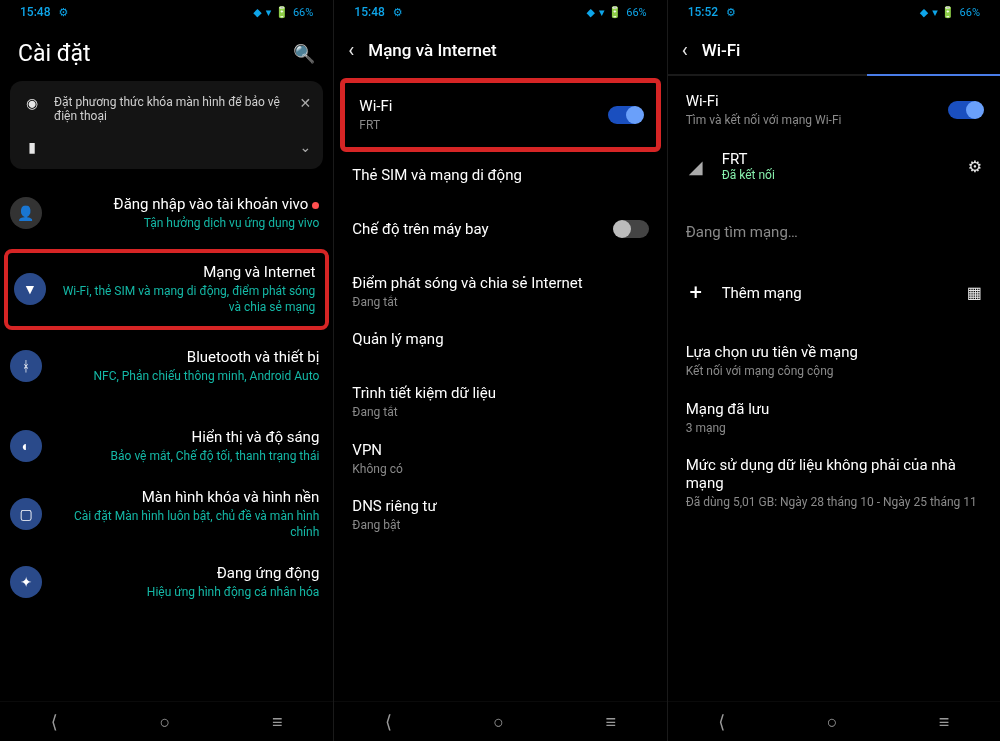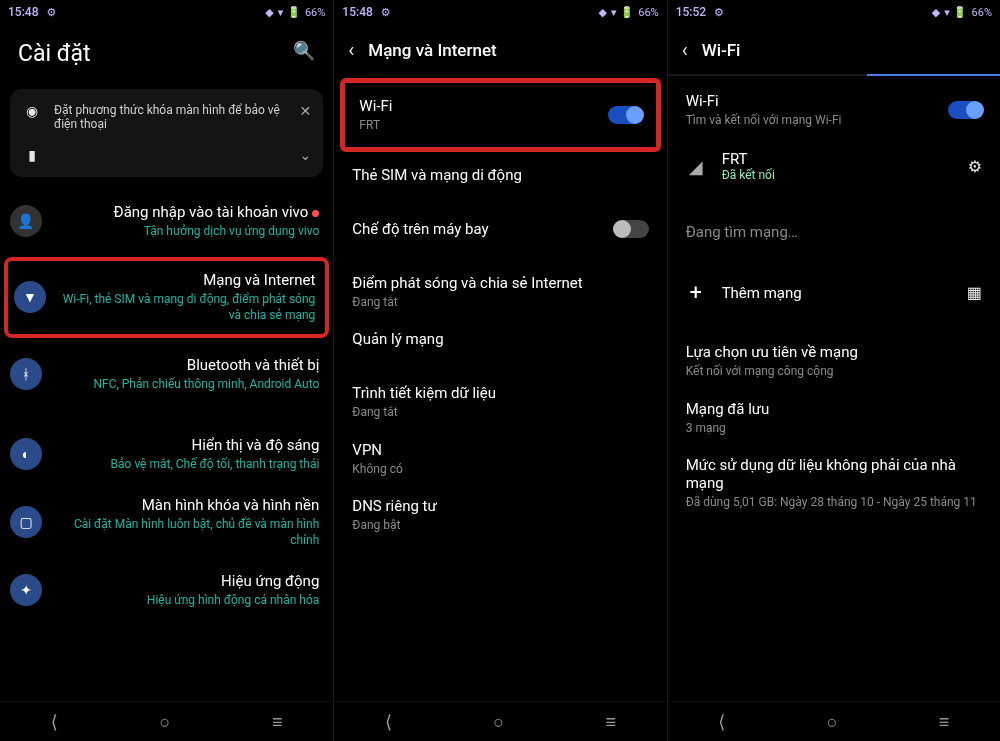--- a/index.html
+++ b/index.html
@@ -20,23 +20,23 @@
   display: flex;
   flex-direction: column;
 }
 .screen + .screen { border-left: 1px solid #1a1a1a; }
 
 
 .statusbar {
   height: 24px;
   display: flex;
   align-items: center;
-  padding: 0 8px;
+  padding: 0 20px;
   font-size: 12px;
-  color: #c4b5fd;
+  color: #0ea5e9;
 }
 .statusbar .time { margin-right: 8px; font-weight: 500; }
 .statusbar .gear { font-size: 11px; }
 .statusbar .right { margin-left: auto; display: flex; align-items: center; gap: 4px; font-size: 11px; }
 .statusbar .batt { font-size: 11px; }
 
 
 .navbar {
   height: 40px;
   display: flex;
@@ -44,22 +44,23 @@
   align-items: center;
   border-top: 1px solid #0a0a0a;
 }
 .navbtn { color: #999; font-size: 18px; }
 
 
 .content { flex: 1; overflow: hidden; }
 
 
 .hdr-large {
-  padding: 16px 18px 22px;
-  display: flex;
+  padding: 16px 18px 14px;
+  display: flex;
+  align-items: center;
   justify-content: space-between;
 }
 .hdr-large h1 { font-size: 23px; font-weight: 400; }
 
 
 .hdr-sub {
   padding: 14px 14px 12px;
   display: flex;
   align-items: center;
   gap: 14px;
@@ -233,21 +234,21 @@
       <div class="icn">▢</div>
       <div class="txt">
         <div class="ttl">Màn hình khóa và hình nền</div>
         <div class="sub">Cài đặt Màn hình luôn bật, chủ đề và màn hình chính</div>
       </div>
     </div>
 
     <div class="item">
       <div class="icn">✦</div>
       <div class="txt">
-        <div class="ttl">Hiệu ứng động</div>
+        <div class="ttl">Đang ứng động</div>
         <div class="sub">Hiệu ứng hình động cá nhân hóa</div>
       </div>
     </div>
   </div>
 
   <div class="navbar">
     <span class="navbtn">⟨</span>
     <span class="navbtn">○</span>
     <span class="navbtn">≡</span>
   </div>

